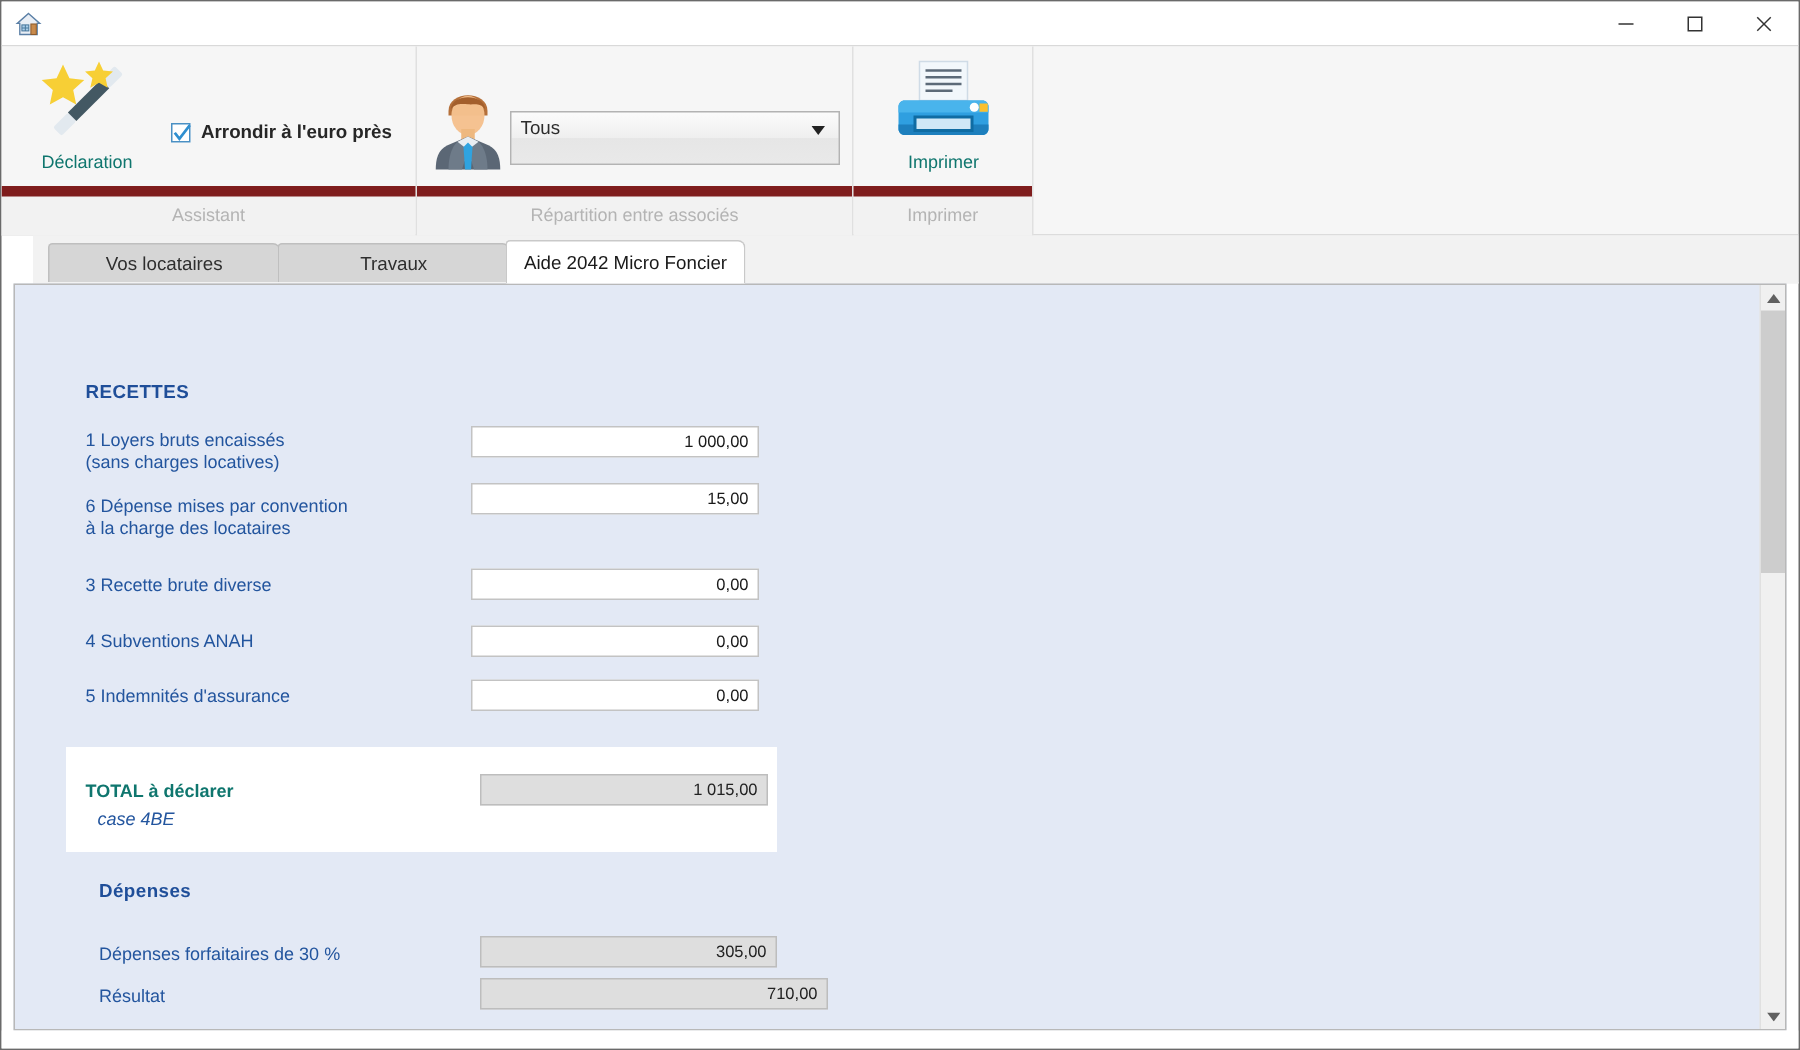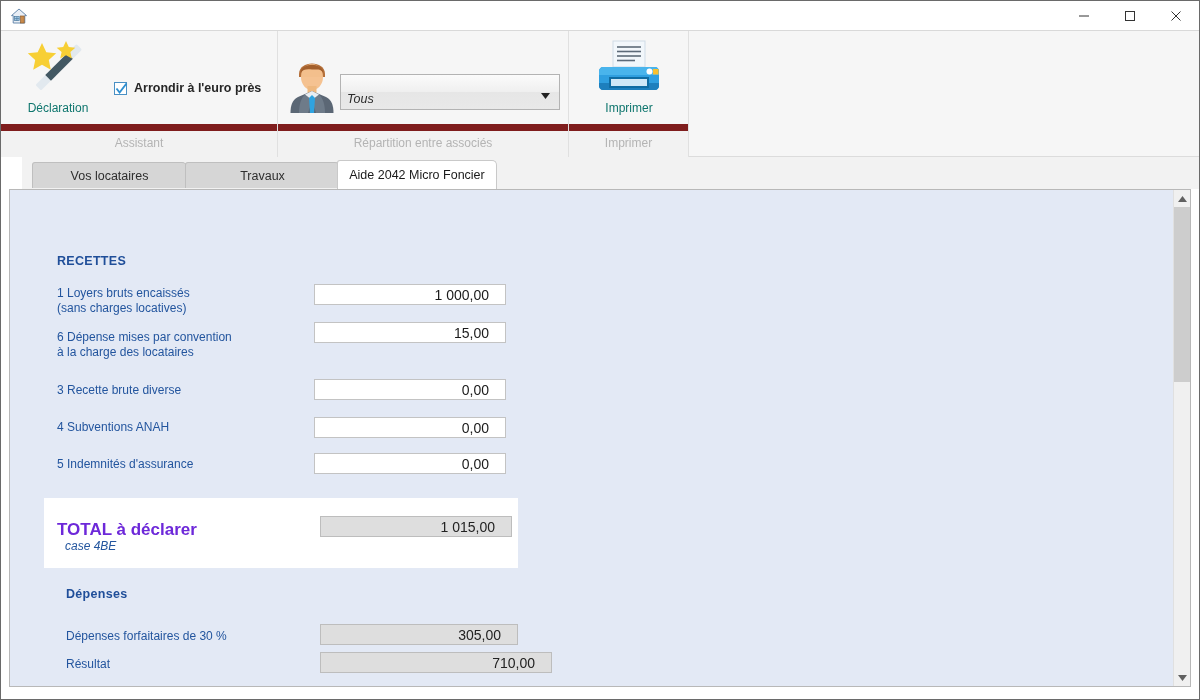--- a/index.html
+++ b/index.html
@@ -120,23 +120,22 @@
   .cbx svg { position: absolute; left: 0; top: -1px; }
   .cbx-label { color: #262626; font-size: 12.5px; white-space: nowrap; }
 
   
   .combo {
     position: absolute;
     box-sizing: border-box;
     border: 1px solid #b3b3b3;
     background: linear-gradient(to bottom, #fbfbfb 0%, #efefef 50%, #e6e6e6 51%, #e9e9e9 100%);
     display: flex;
-    align-items: flex-start;
+    align-items: flex-end;
     padding: 17px 6px;
-    font-style: italic;
   }
   .combo-text {
     flex: 1;
     color: #2c2c2c;
     font-size: 12.5px;
     overflow: hidden;
     white-space: nowrap;
   }
   .combo-arrow { color: #222; font-size: 9px; line-height: 1; margin-right: 3px; }
 
@@ -220,39 +219,39 @@
   }
   .field {
     position: absolute;
     box-sizing: border-box;
     border: 1px solid #c3c3c3;
     background: #ffffff;
     height: 21px;
     display: flex;
     align-items: center;
     justify-content: flex-end;
-    padding-right: 16px;
+    padding-right: 6px;
     color: #1a1a1a;
-    font-size: 14px;
+    font-size: 11px;
     text-align: right;
   }
   .field.readonly {
     background: #dedede;
     border-color: #bdbdbd;
     color: #222;
   }
   .total-card {
     position: absolute;
     background: #ffffff;
   }
   .total-title {
     position: absolute;
-    color: #6d28d9;
+    color: #0f766e;
     font-weight: bold;
-    font-size: 17px;
+    font-size: 12px;
     white-space: nowrap;
   }
   .total-sub {
     position: absolute;
     color: #23559e;
     font-style: italic;
     font-size: 12px;
     white-space: nowrap;
   }
 

